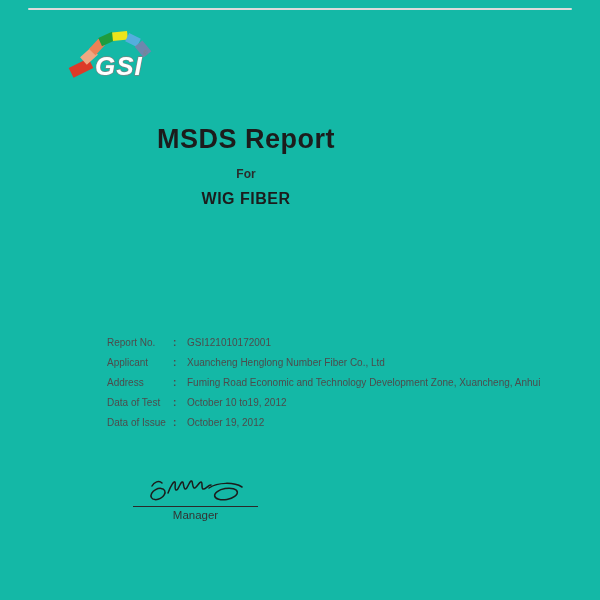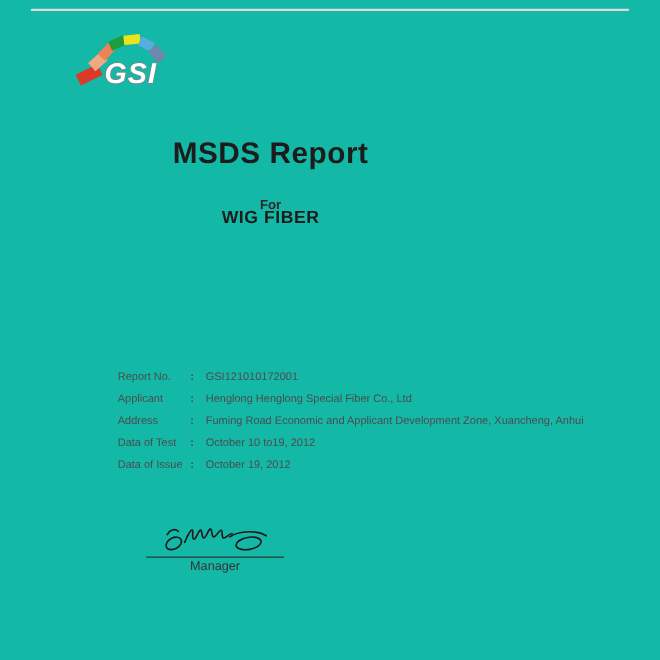--- a/index.html
+++ b/index.html
@@ -15,21 +15,21 @@
     background:#dcdcdc;border-radius:2px;
   }
   .logo{position:absolute;left:56px;top:26px;width:100px;height:56px;}
   .header-row{
     position:absolute;top:95px;left:68px;width:458px;
     display:flex;justify-content:space-between;align-items:baseline;
     font-size:9.5px;color:#4a4a4a;letter-spacing:0.2px;white-space:nowrap;
   }
   .title-block{position:absolute;left:0;width:492px;text-align:center;color:#1c1c1c;}
   .doc-title{top:124px;font-size:27px;font-weight:bold;letter-spacing:0.5px;}
-  .doc-for{top:179px;font-size:12px;font-weight:bold;color:#2b2b2b;}
+  .doc-for{top:167px;font-size:12px;font-weight:bold;color:#2b2b2b;}
   .doc-product{top:190px;font-size:16px;font-weight:bold;letter-spacing:0.5px;}
   .doc-model{top:228px;font-size:11px;font-weight:bold;}
   .details{position:absolute;left:107px;top:337px;width:460px;}
   .d-row{
     display:flex;align-items:baseline;height:20px;
     font-size:10px;color:#4c4c4c;white-space:nowrap;
   }
   .d-label{width:66px;flex:none;}
   .d-colon{width:14px;flex:none;font-weight:bold;text-align:left;}
   .d-value{flex:none;}
@@ -69,26 +69,26 @@
 
   <div class="details">
     <div class="d-row">
       <span class="d-label">Report No.</span>
       <span class="d-colon">:</span>
       <span class="d-value">GSI121010172001</span>
     </div>
     <div class="d-row">
       <span class="d-label">Applicant</span>
       <span class="d-colon">:</span>
-      <span class="d-value">Henglong Henglong Special Fiber Co., Ltd</span>
+      <span class="d-value">Xuancheng Henglong Number Fiber Co., Ltd</span>
     </div>
     <div class="d-row">
       <span class="d-label">Address</span>
       <span class="d-colon">:</span>
-      <span class="d-value">Fuming Road Economic and Applicant Development Zone, Xuancheng, Anhui</span>
+      <span class="d-value">Fuming Road Economic and Technology Development Zone, Xuancheng, Anhui</span>
     </div>
     <div class="d-row">
       <span class="d-label">Data of Test</span>
       <span class="d-colon">:</span>
       <span class="d-value">October 10 to19, 2012</span>
     </div>
     <div class="d-row">
       <span class="d-label">Data of Issue</span>
       <span class="d-colon">:</span>
       <span class="d-value">October 19, 2012</span>

